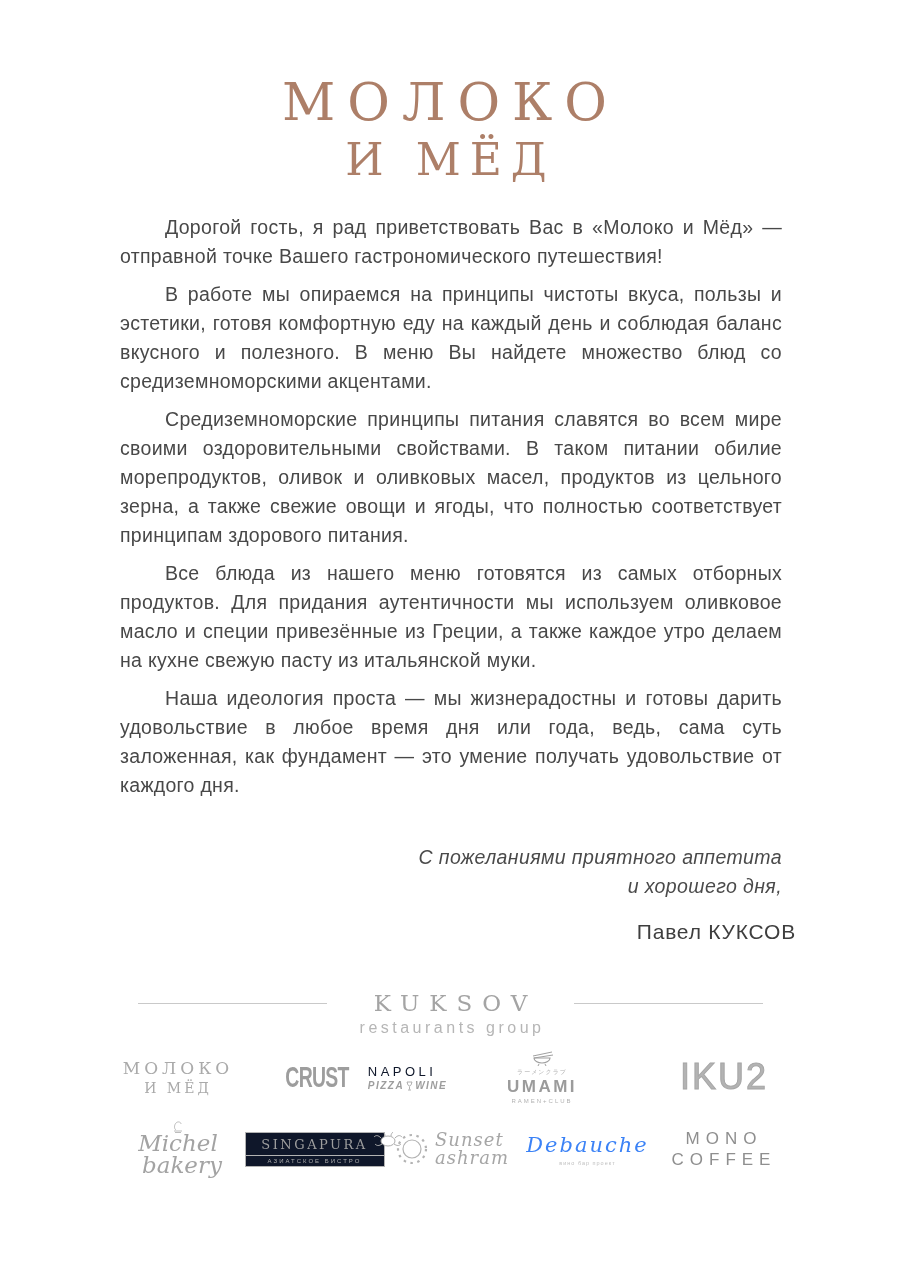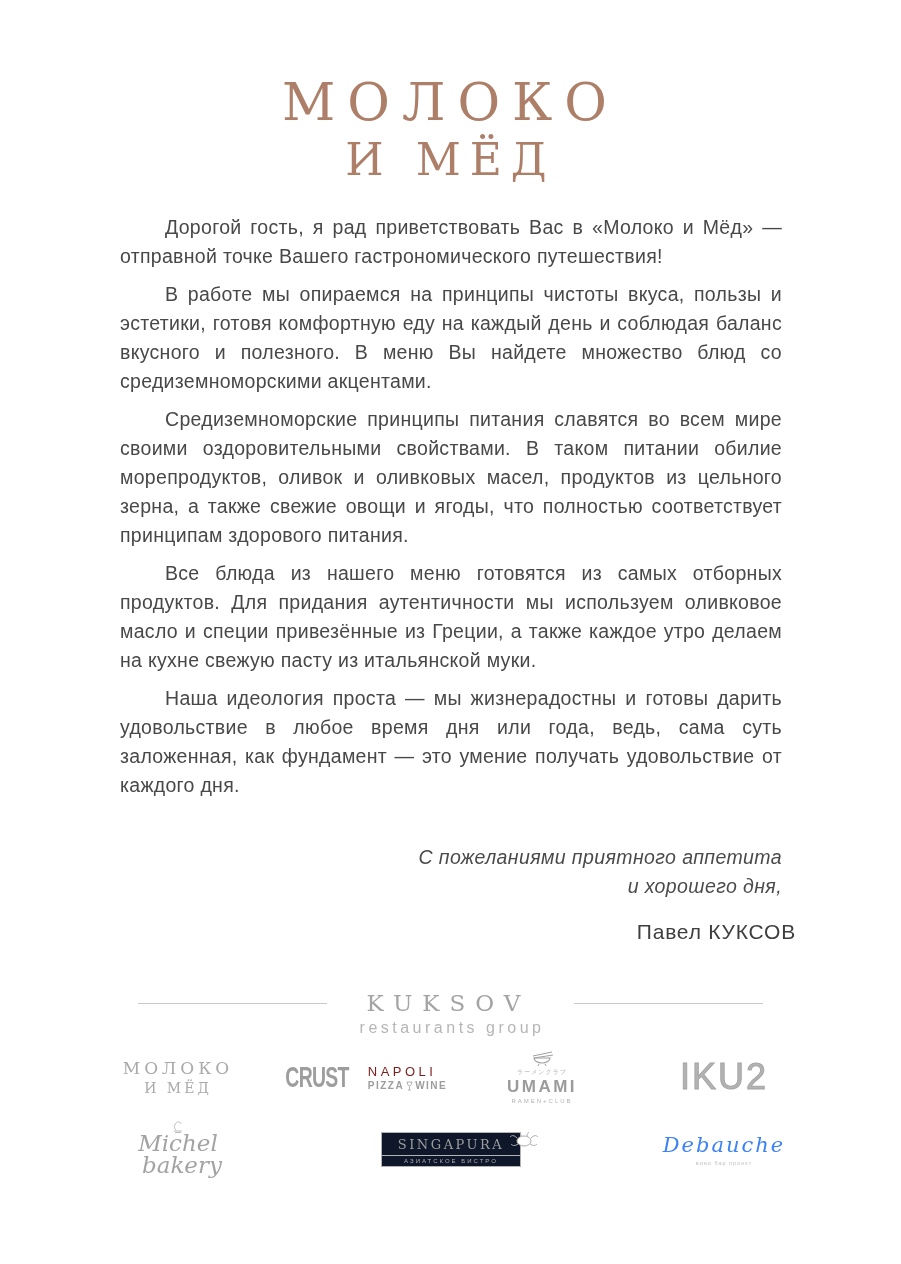--- a/index.html
+++ b/index.html
@@ -33,39 +33,39 @@
     position:absolute; right:105px; top:920px; text-align:right;
     font-size:21px; color:#3e3e3e; letter-spacing:0.8px;
   }
 
   
   .group-header {
     position:absolute; top:990px; left:138px; right:138px;
     display:flex; align-items:flex-start; justify-content:center; gap:30px;
   }
   .rule { flex:1; height:1px; background:#c9c9c9; margin-top:13px; }
-  .group-name-wrap { }
+  .group-name-wrap { text-align:center; }
   .group-name { font-family:"DejaVu Serif", serif; font-size:23px; letter-spacing:10px; color:#a4a4a4; padding-left:10px; }
   .group-sub { font-size:16px; letter-spacing:3.5px; color:#b6b6b6; margin-top:3px; padding-left:3px; }
 
   
   .brands { position:absolute; top:1046px; left:112px; width:678px; display:flex; flex-direction:column; gap:10px; color:#a2a2a2; }
   .brow { display:flex; justify-content:space-between; align-items:center; min-height:62px; }
   .bcell { width:132px; display:flex; flex-direction:column; align-items:center; justify-content:center; }
 
   
   .bm1 { font-family:"DejaVu Serif", serif; font-size:17px; letter-spacing:4px; color:#aaaaaa; }
   .bm2 { font-family:"DejaVu Serif", serif; font-size:14px; letter-spacing:3px; color:#aaaaaa; margin-top:2px; }
 
   
   .crust-row { display:flex; align-items:center; gap:7px; }
   .crust-word { font-size:27px; font-weight:bold; letter-spacing:-1px; transform:scale(0.72,1.12); transform-origin:center; color:#9d9d9d; }
   .crust-right { display:flex; flex-direction:column; align-items:flex-start; }
-  .crust-napoli { font-size:13px; letter-spacing:3.5px; color:#7f1d1d; }
-  .crust-pw { display:flex; align-items:flex-end; gap:2px; font-size:10px; font-weight:bold; letter-spacing:1.5px; color:#9d9d9d; margin-top:1px; }
+  .crust-napoli { font-size:13px; letter-spacing:3.5px; color:#0f172a; }
+  .crust-pw { display:flex; align-items:flex-end; gap:2px; font-size:10px; font-weight:bold; letter-spacing:1.5px; color:#9d9d9d; margin-top:1px;font-style:italic; }
 
   
   .umami-jp { font-size:6px; letter-spacing:1px; color:#b2b2b2; margin-top:1px; }
   .umami-main { font-size:17px; font-weight:bold; letter-spacing:2.5px; color:#9b9b9b; }
   .umami-sub { font-size:6px; letter-spacing:2px; color:#b2b2b2; margin-top:1px; }
 
   
   .iku2-main { font-size:36px; color:#b3b3b3; letter-spacing:2px; -webkit-text-stroke:1px #a6a6a6; }
 
   
@@ -198,23 +198,41 @@
           </div>
           <span class="sing-crab">
             <svg width="30" height="26" viewBox="0 0 30 26">
               <ellipse cx="15" cy="13" rx="7" ry="5" fill="#ffffff" stroke="#adadad" stroke-width="1"></ellipse>
               <path d="M8 10 c-3 -3 -5 -3 -7 -1 M9 16 c-3 2 -5 2 -7 0 M22 10 c3 -3 5 -3 7 -1 M21 16 c3 2 5 2 7 0 M12 8 c0 -2 -1 -3 -2 -4 M18 8 c0 -2 1 -3 2 -4" fill="none" stroke="#adadad" stroke-width="1"></path>
             </svg>
           </span>
         </div>
       </div>
 
+      <div class="bcell">
+        <div class="sunset-row">
+          <span>
+            <svg width="38" height="38" viewBox="0 0 38 38">
+              <circle cx="19" cy="19" r="9" fill="none" stroke="#b3b3b3" stroke-width="1.2"></circle>
+              <circle cx="19" cy="19" r="14" fill="none" stroke="#b3b3b3" stroke-width="2.2" stroke-dasharray="2.5 4.5"></circle>
+            </svg>
+          </span>
+          <span class="sunset-text">
+            <span class="sunset-l">Sunset</span>
+            <span class="sunset-l">ashram</span>
+          </span>
+        </div>
+      </div>
 
       <div class="bcell">
         <div class="deb-main">Debauche</div>
         <div class="deb-sub">вино бар проект</div>
       </div>
 
+      <div class="bcell">
+        <div class="mono-l">MONO</div>
+        <div class="mono-l">COFFEE</div>
+      </div>
 
     </div>
   </div>
 
 </div>
 
 </body></html>

